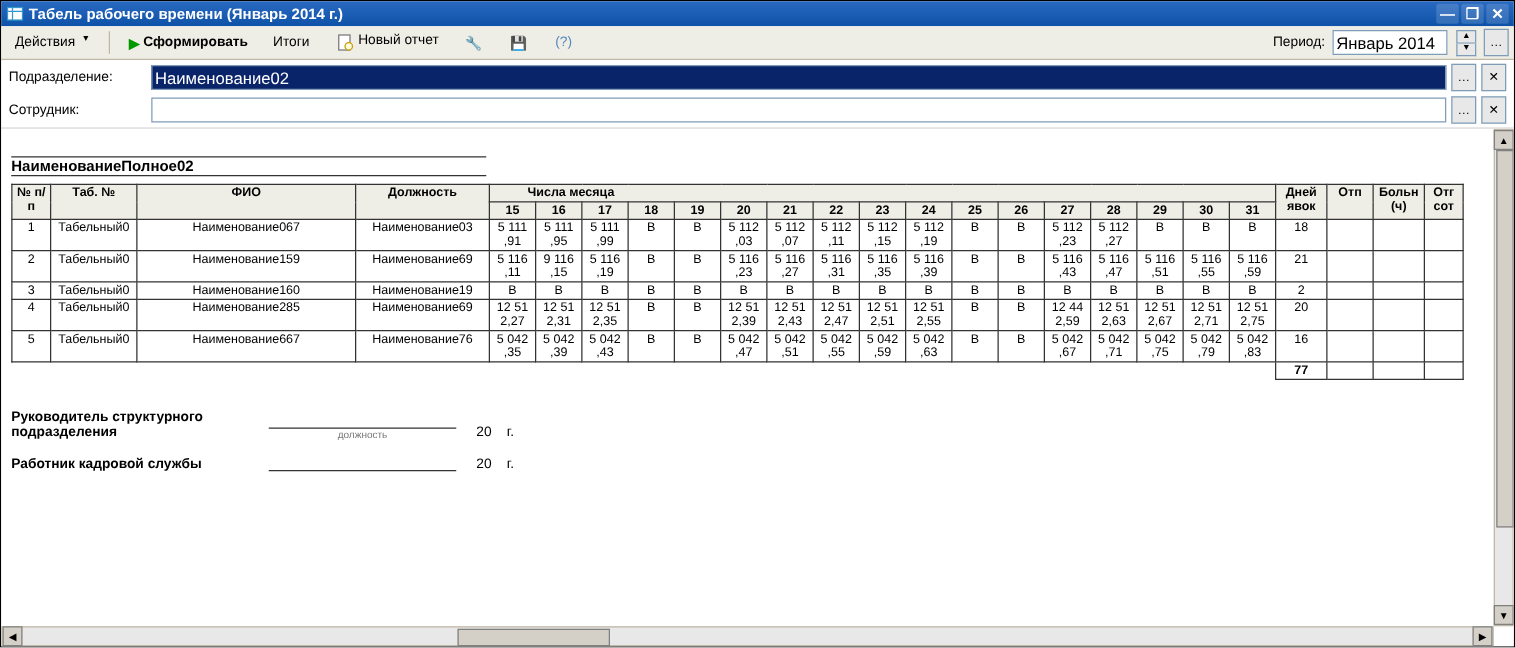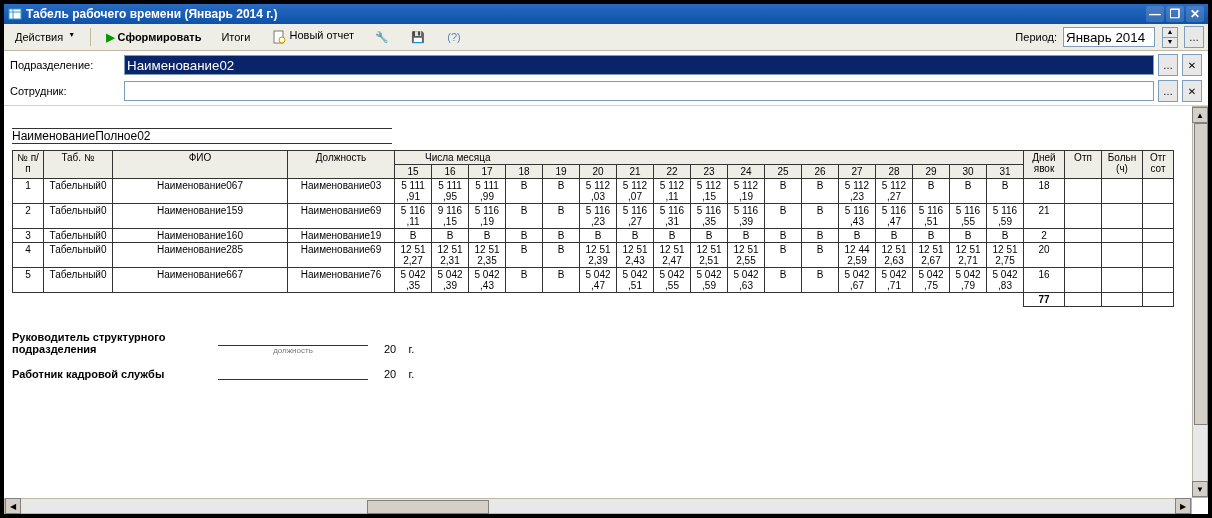--- a/index.html
+++ b/index.html
@@ -1,16 +1,16 @@
 <!DOCTYPE html>
 <html><head>
 <meta charset="utf-8">
 <style>
 html,body{margin:0;padding:0;font-family:Tahoma,Arial,sans-serif;font-size:11px;background:#d4d0c8;overflow:hidden}
-.window{width:1212px;height:518px;background:#fff;border:4px solid #000000;box-sizing:border-box;display:flex;flex-direction:column}
+.window{width:1212px;height:518px;background:#fff;border:1px solid #000000;box-sizing:border-box;display:flex;flex-direction:column}
 .titlebar{height:20px;background:linear-gradient(#2a6ac1,#0d52a8);color:#fff;display:flex;align-items:center;padding:0 4px;font-weight:bold;font-size:12px}
 .titlebar .icon{width:14px;height:14px;margin-right:4px;display:inline-flex;align-items:center;justify-content:center}
 .titlebar .spacer{flex:1}
 .titlebar .sysbtn{width:18px;height:16px;margin-left:2px;display:inline-flex;align-items:center;justify-content:center;cursor:pointer;font-weight:bold;background:rgba(255,255,255,0.15);border-radius:2px}
 .toolbar{height:26px;background:#efeee6;border-bottom:1px solid #bfb8a5;display:flex;align-items:center;padding:0 4px;gap:6px}
 .tb-btn{padding:2px 6px;cursor:pointer;display:inline-flex;align-items:flex-start;gap:3px;border:1px solid transparent}
 .tb-bold{font-weight:bold}
 .tb-sep{width:1px;height:18px;background:#bfb8a5;margin:0 2px}
 .tb-icon{width:16px;height:16px;display:inline-flex;align-items:center;justify-content:center}
 .period-label{margin-left:auto}
@@ -22,25 +22,25 @@
 .filters{padding:3px 6px;background:#fff;border-bottom:1px solid #d0d0d0}
 .filter-row{display:flex;align-items:center;margin-bottom:4px;gap:4px}
 .filter-label{width:110px}
 .filter-input{flex:1;height:18px;border:1px solid #7f9db9;padding:0 2px;background:#fff}
 .filter-input.sel{background:#0a246a;color:#fff}
 .mini-btn{width:18px;height:20px;border:1px solid #7f9db9;background:#e8e8e8;display:inline-flex;align-items:center;justify-content:center;cursor:pointer;font-size:10px}
 .report{flex:1;overflow:hidden;position:relative;background:#fff}
 .report-inner{position:absolute;top:0;left:0;right:16px;bottom:16px;overflow:hidden;padding:8px}
 .org-block{margin-bottom:6px}
 .org-label{font-size:9px;color:#777;text-align:center;border-top:1px solid #333;width:380px;margin-left:0}
-.org-name{font-weight:normal;font-size:12px;border-bottom:1px solid #333;display:inline-block;width:380px}
+.org-name{font-weight:bold;font-size:12px;border-bottom:1px solid #333;display:inline-block;width:380px}
 .title-line{font-size:16px;font-weight:bold;margin:6px 0 10px 0}
 table.tabel{border-collapse:collapse;font-size:10px}
 table.tabel td,table.tabel th{border:1px solid #333;padding:1px 3px;vertical-align:top;text-align:center;background:#fff}
-table.tabel th{font-weight:normal;background:#efeee6}
+table.tabel th{font-weight:bold;background:#efeee6}
 .col-np{width:24px}
 .col-tabno{width:62px}
 .col-fio{width:168px;text-align:left}
 .col-pos{width:100px;text-align:left}
 .col-day{width:30px}
 .cell-left{text-align:left}
 .sig-block{margin-top:24px;font-size:11px}
 .sig-row{display:flex;align-items:flex-end;margin-bottom:10px}
 .sig-label{width:200px;font-weight:bold}
 .sig-line{border-bottom:1px solid #333;width:150px;margin:0 6px;height:14px}

